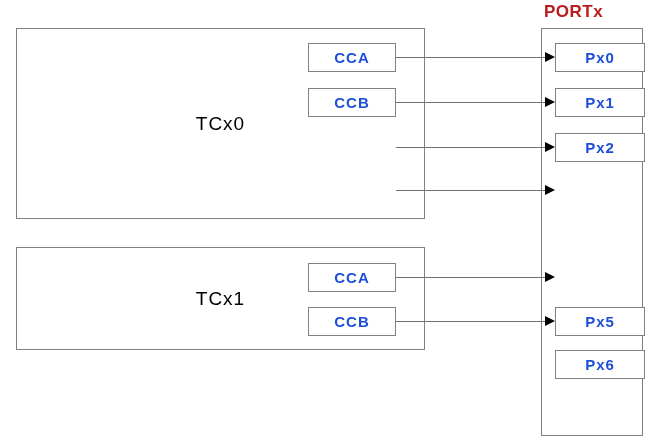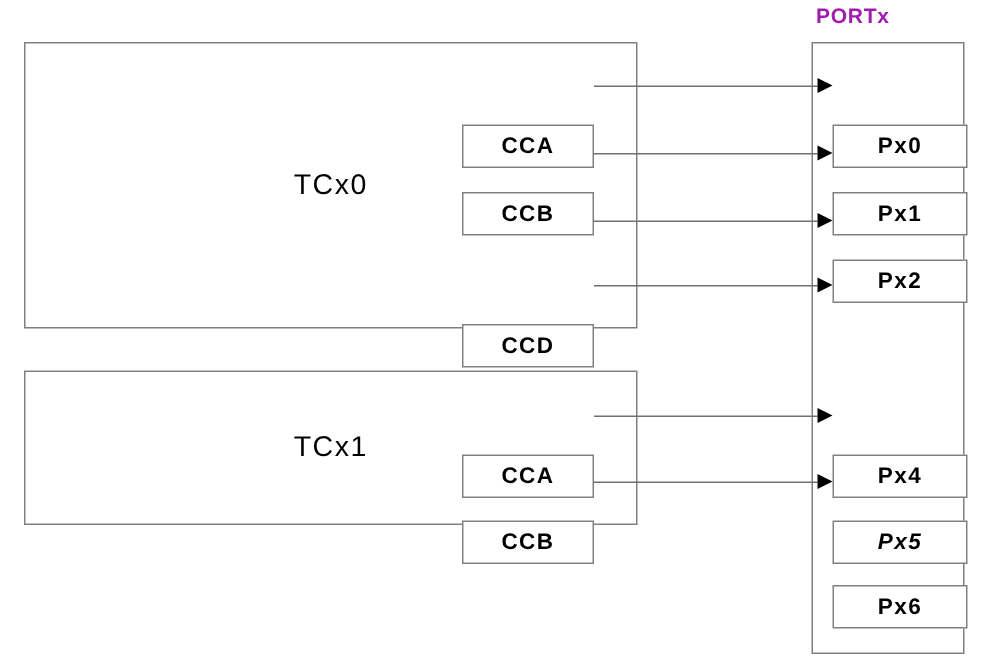--- a/index.html
+++ b/index.html
@@ -37,33 +37,32 @@
     position: absolute;
     box-sizing: border-box;
     border: 1px solid #808080;
     background: #ffffff;
     height: 29px;
     line-height: 27px;
     text-align: center;
     font-size: 15px;
     font-weight: bold;
     letter-spacing: 1px;
-    color: #000000;
-    margin-top: 40px;
+    color: #1d4ed8;
   }
   .cc { width: 88px; left: 291px; }
   .pin { width: 90px; left: 13px; }
   .port-title {
     position: absolute;
     left: 544px;
     top: 2px;
-    font-size: 14px;
+    font-size: 17px;
     font-weight: bold;
     letter-spacing: 0.5px;
-    color: #a21caf;
+    color: #b91c1c;
   }
   .conn {
     position: absolute;
     left: 396px;
     width: 159px;
     height: 10px;
     display: flex;
     align-items: center;
   }
   .wire {
@@ -81,37 +80,35 @@
 </style>
 </head>
 <body>
 
 <div class="canvas">
 
   <div class="tc-box" style="left:16px; top:28px; width:409px; height:191px;">
     <span class="tc-label">TCx0</span>
     <div class="small-box cc" style="top:14px;">CCA</div>
     <div class="small-box cc" style="top:59px;">CCB</div>
-    <div class="small-box cc" style="top:147px;">CCD</div>
   </div>
 
   <div class="tc-box" style="left:16px; top:247px; width:409px; height:103px;">
     <span class="tc-label">TCx1</span>
     <div class="small-box cc" style="top:15px;">CCA</div>
     <div class="small-box cc" style="top:59px;">CCB</div>
   </div>
 
   <div class="port-title">PORTx</div>
 
   <div class="port-box" style="left:541px; top:28px; width:102px; height:408px;">
     <div class="small-box pin" style="top:14px;">Px0</div>
     <div class="small-box pin" style="top:59px;">Px1</div>
     <div class="small-box pin" style="top:104px;text-align:center;">Px2</div>
-    <div class="small-box pin" style="top:234px;">Px4</div>
-    <div class="small-box pin" style="top:278px;font-style:italic;">Px5</div>
+    <div class="small-box pin" style="top:278px;">Px5</div>
     <div class="small-box pin" style="top:321px;">Px6</div>
   </div>
 
   <div class="conn" style="top:52px">
     <span class="wire"></span>
     <span class="arrowhead"></span>
   </div>
   <div class="conn" style="top:97px">
     <span class="wire"></span>
     <span class="arrowhead"></span>

